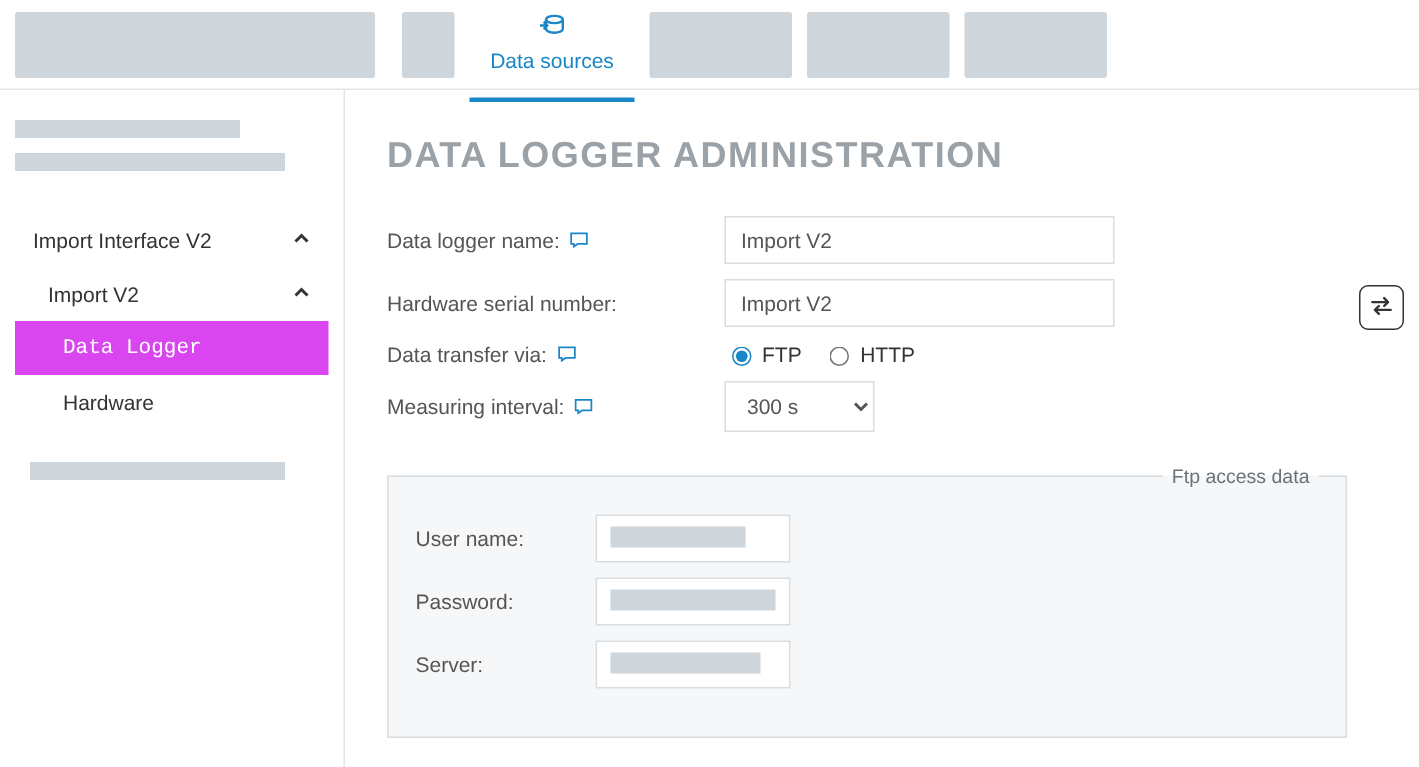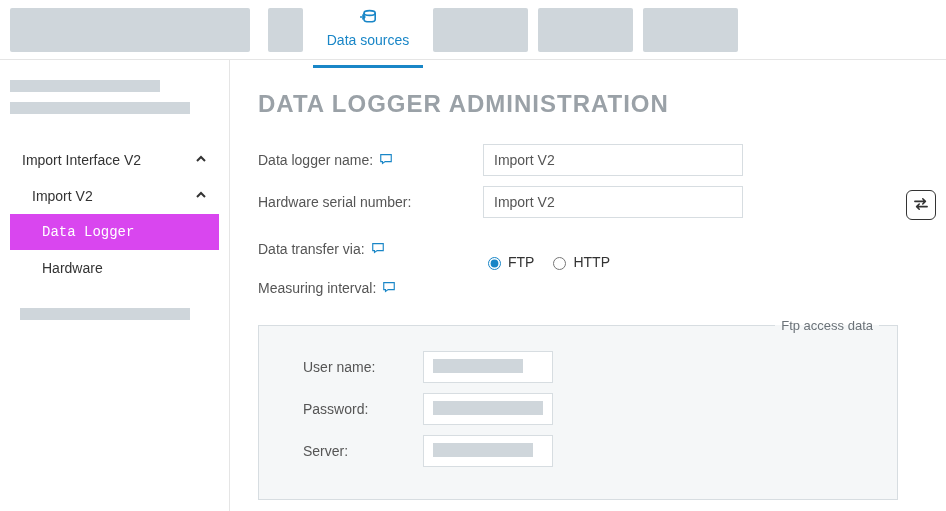--- a/index.html
+++ b/index.html
@@ -22,31 +22,31 @@
   .nav-item { display:flex; align-items:center; justify-content:space-between; padding: 10px 12px; cursor:pointer; color:#333; }
   .nav-item.level1 { padding-left: 22px; }
   .nav-item.selected { background:#d946ef; color:#fff;font-family:Liberation Mono, monospace; }
   .nav-item.sub { padding-left: 32px; }
   .nav-item.sub2 { padding-left: 32px; }
   .nav-item .chev { font-size: 12px; }
   .sb-ph.bottom { width: 170px; margin: 22px 10px 0 10px; }
   .main { flex:1; padding: 30px 28px; position:relative; }
   h1 { font-size: 24px; font-weight: 700; letter-spacing: 1px; color:#9aa1a7; margin: 0 0 26px 0; }
   .form-row { display:flex; align-items:center; margin-bottom: 10px; }
-  .form-row .label { width: 225px; color:#555; display:flex; gap:6px; }
+  .form-row .label { width: 225px; color:#555; display:flex; align-items:center; gap:6px; }
   .help { color:#1986c7; display:inline-flex; }
   input[type=text], select, input[type=password] { border:1px solid #d7dde1; padding: 7px 10px; font-size:14px; color:#555; background:#fff; }
   input[type=text] { width: 260px; }
   select { width: 100px; }
   .radio-group { display:flex; align-items:center; gap: 14px; color:#333; }
-  .radio-group label { display:flex; align-items:center; gap:4px; cursor:pointer;margin-top:26px;}
+  .radio-group label { display:flex; align-items:center; gap:4px; cursor:pointer;}
   input[type=radio] { accent-color:#1986c7; }
   fieldset.ftp { border:1px solid #d7dde1; background:#f5f7f8; margin: 22px 0 24px 0; padding: 18px 18px 22px 18px; max-width: 640px; }
   fieldset.ftp legend { padding: 0 6px; color:#6b7278; font-size: 13px; text-align: right; }
-  fieldset.ftp .form-row .label { width: 120px; margin-left: 26px; }
+  fieldset.ftp .form-row .label { width: 120px; }
   fieldset.ftp input { width: 130px; background:#fff; }
   .placeholder-bar { height: 14px; width: 90px; background:#cfd6db; }
   .swap-btn { position:absolute; top: 130px; right: 10px; width:30px; height:30px; border:1.5px solid #333; border-radius:6px; display:flex; align-items:center; justify-content:center; cursor:pointer; background:#fff; }
 </style>
 </head>
 <body>
 
 <div class="topbar">
   <div class="top-slot s0"></div>
   <div class="top-slot s1"></div>
@@ -145,20 +145,23 @@
 
     <div class="form-row">
       <div class="label">
         <span>Measuring interval:</span>
         <span class="help">
           <svg width="14" height="14" viewBox="0 0 16 16" fill="none" stroke="#1986c7" stroke-width="1.3">
               <path d="M2 3 h12 v8 h-7 l-3 2 v-2 h-2 z"></path>
             </svg>
         </span>
       </div>
+      <select>
+        <option>300 s</option>
+      </select>
     </div>
 
     <fieldset class="ftp">
       <legend>Ftp access data</legend>
       <div class="form-row">
         <div class="label">
             <span>User name:</span>
           </div>
         <div style="position:relative">
           <input type="text" value="" style="">

